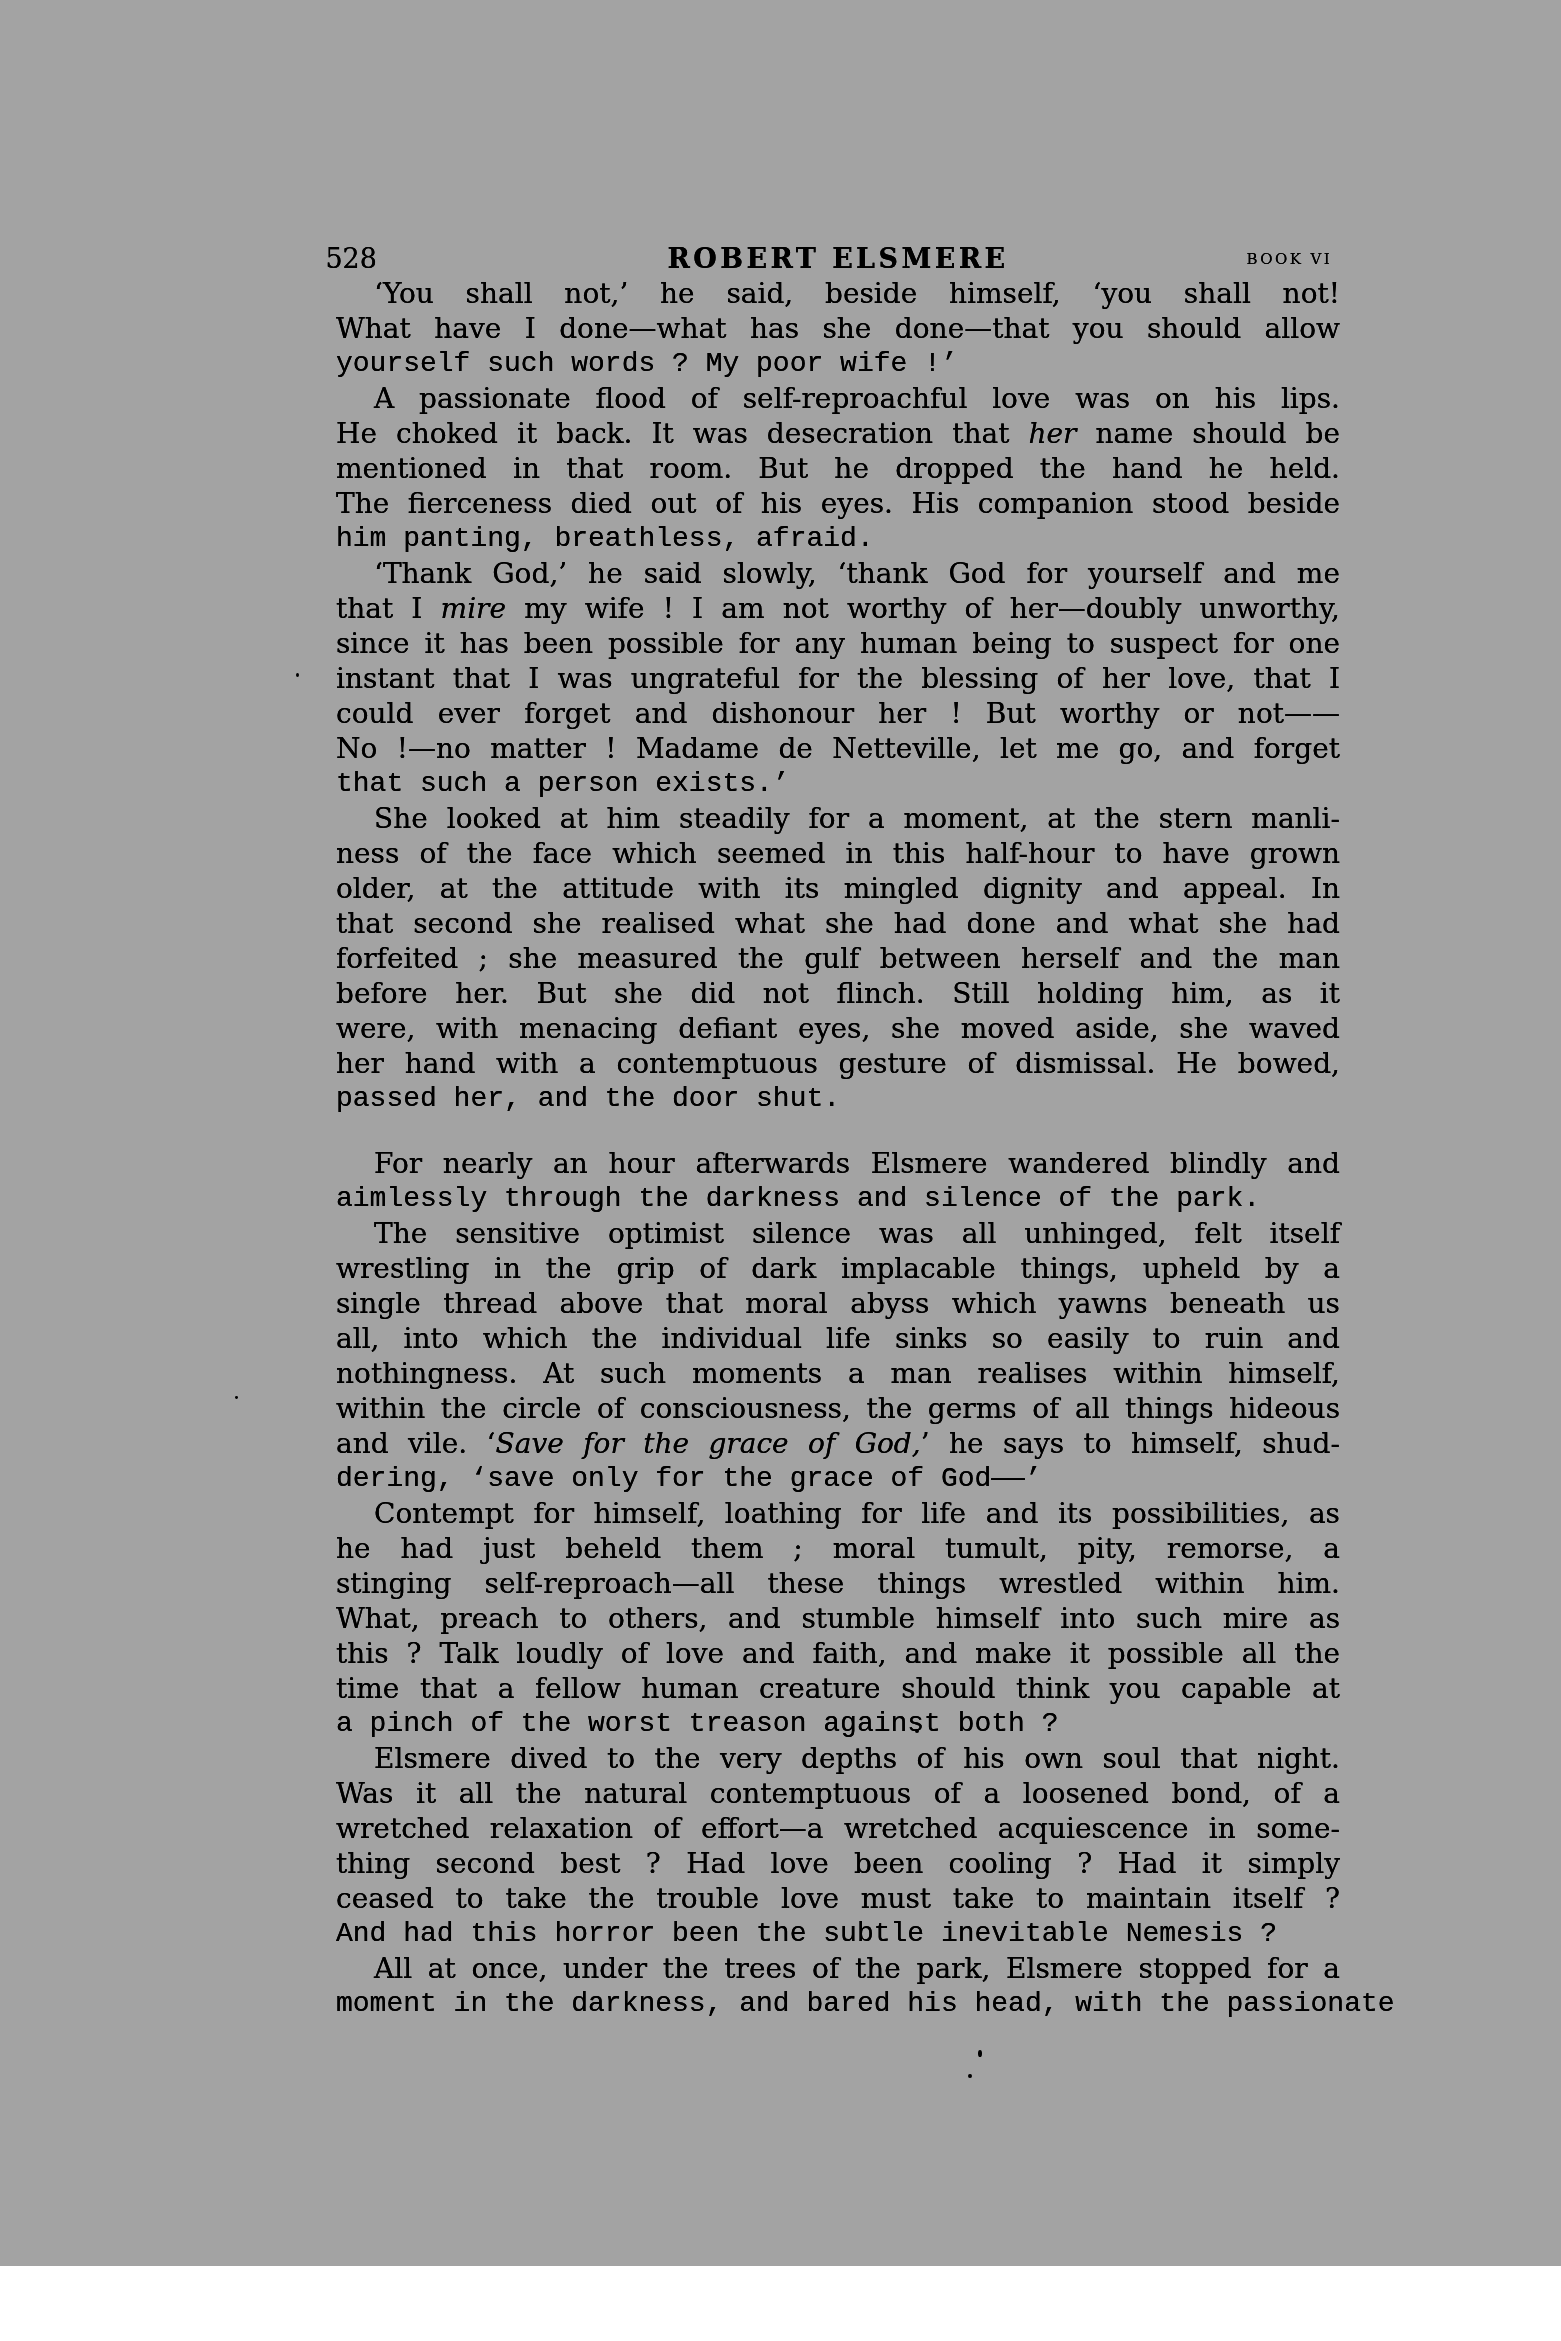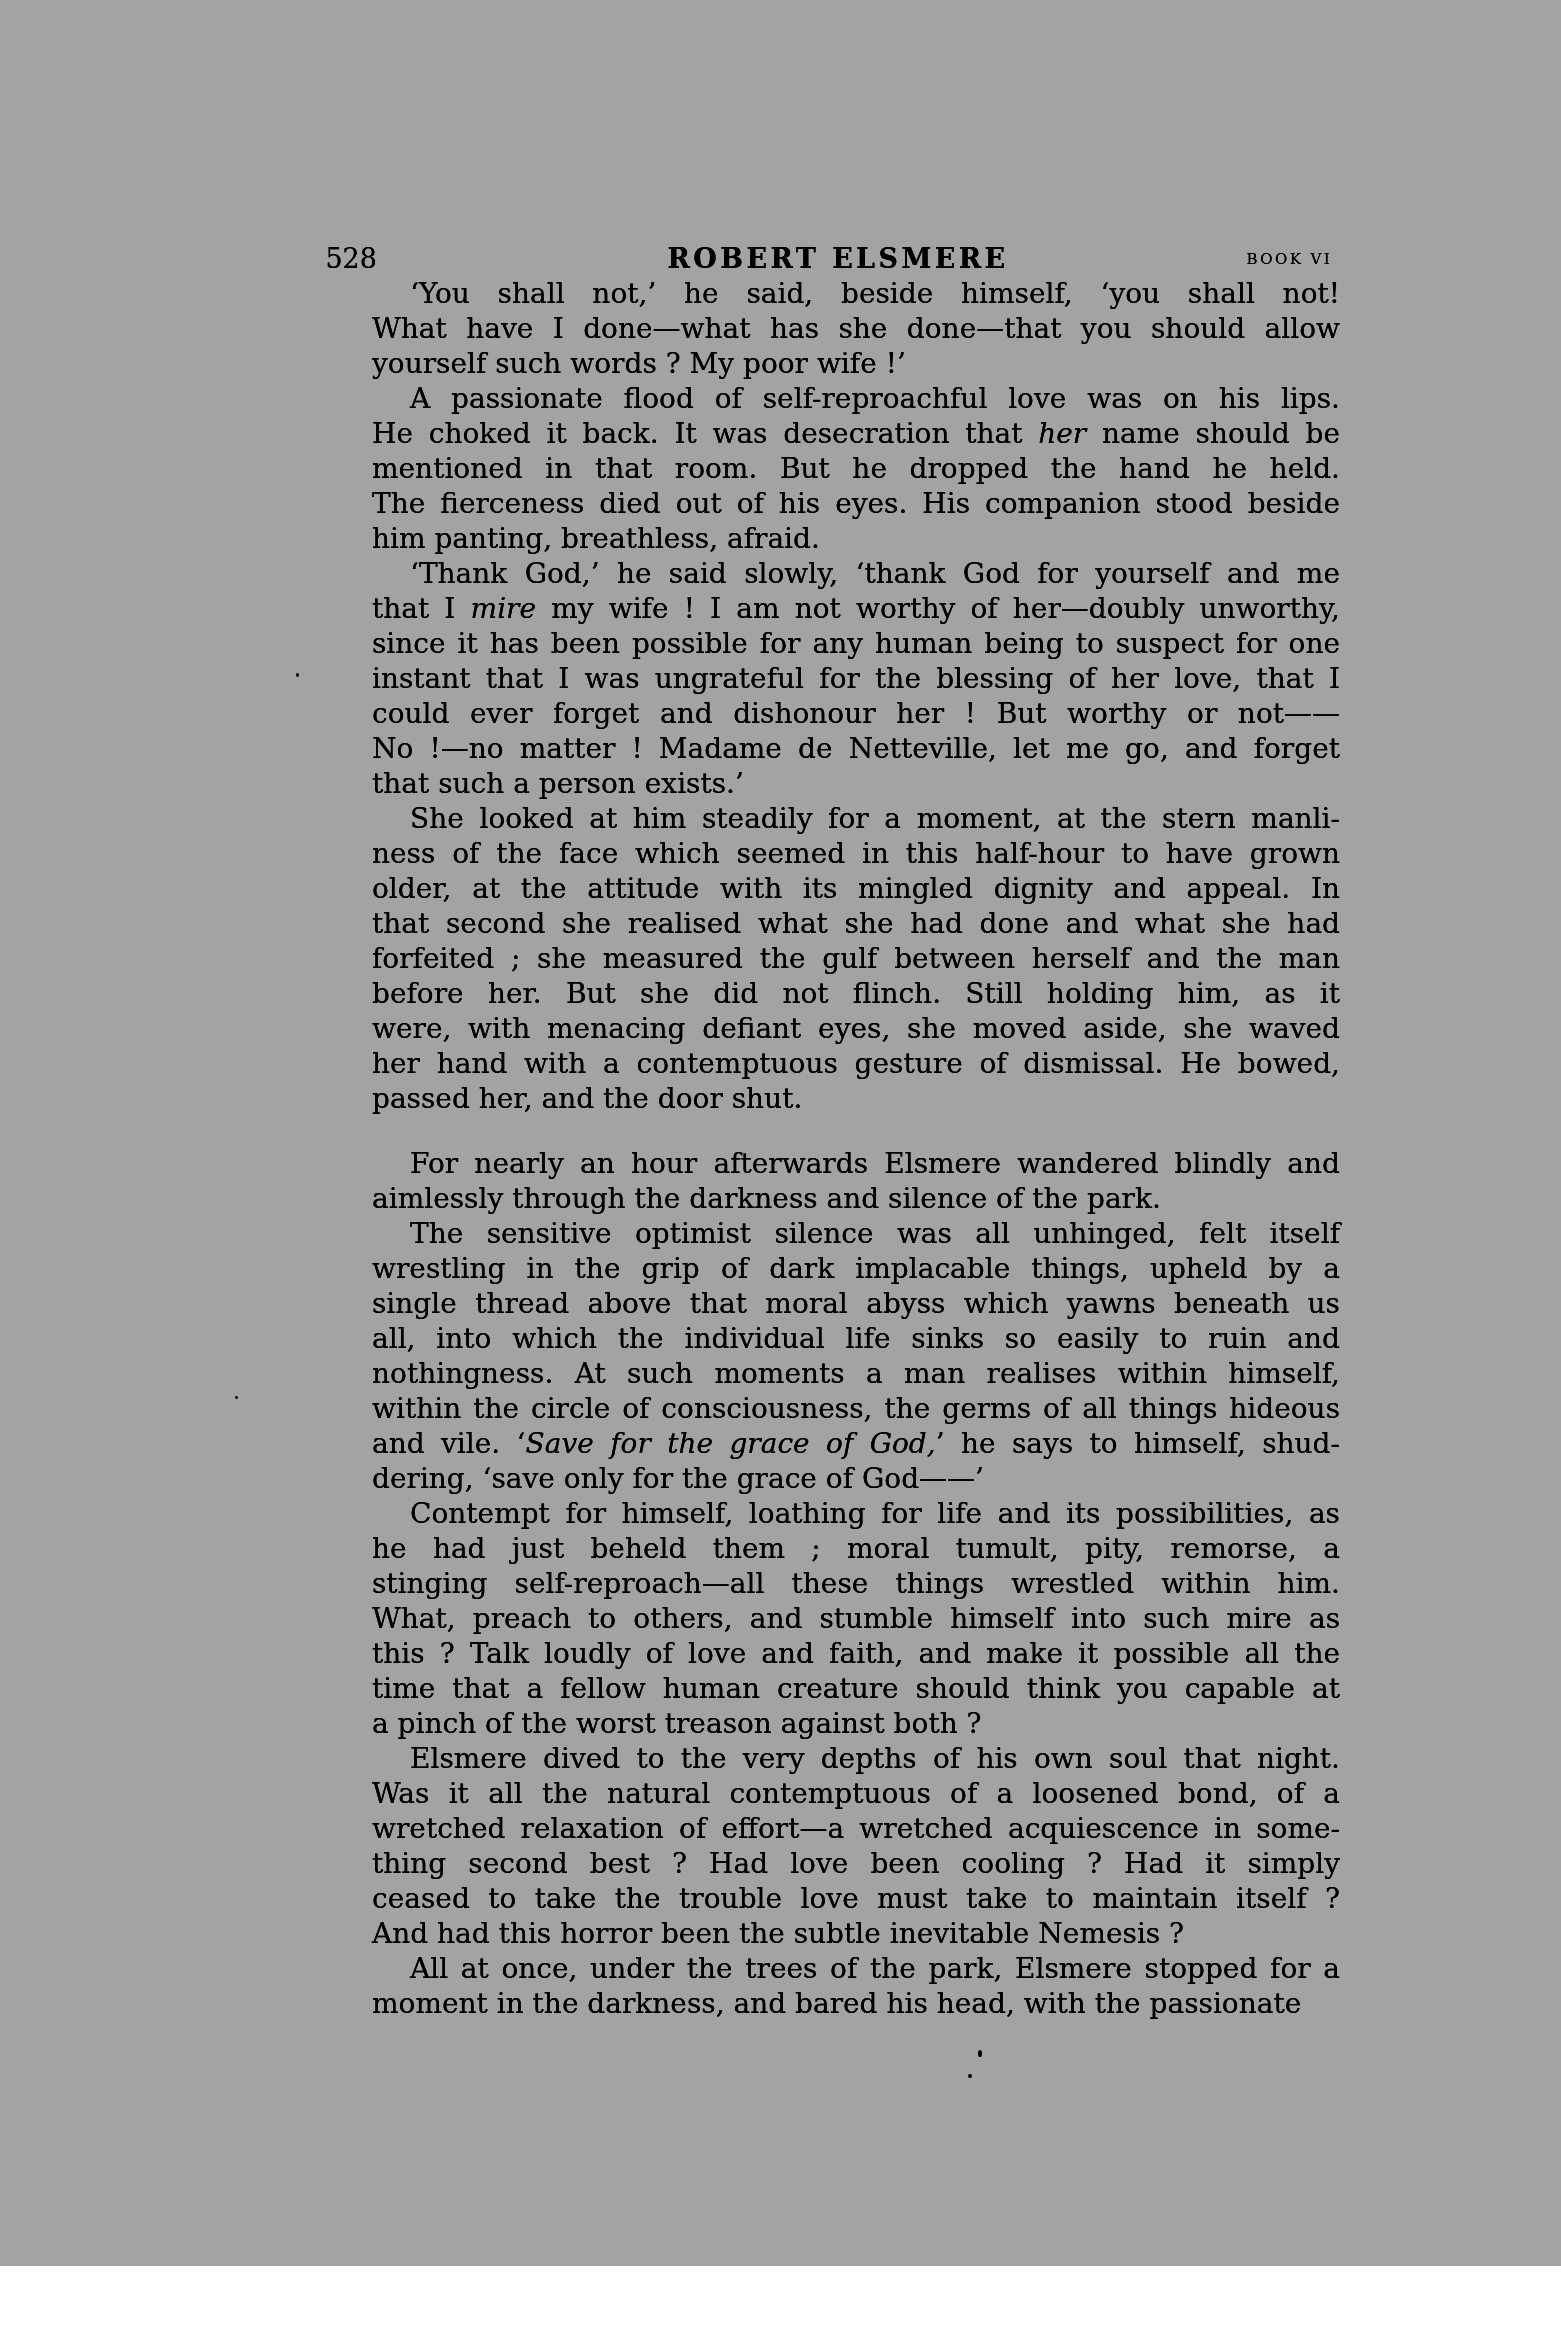--- a/index.html
+++ b/index.html
@@ -64,26 +64,26 @@
     line-height: 35px;
     text-shadow: 0 0 0.6px #000;
   }
   .paragraph { margin: 0; }
   .paragraph.section-gap { margin-top: 30px; }
   .line {
     white-space: nowrap;
     text-align: justify;
     text-align-last: justify;
     height: 35px;
-    margin-left: 36px;
   }
   .line.first { text-indent: 38px; }
   .line.last {
     text-align: center;
     text-align-last: left;
+    font-family: Liberation Mono, monospace;
   }
   .line i { font-style: italic; }
   
   .speck {
     position: absolute;
     background: #000;
     border-radius: 50%;
   }
 </style>
 </head>

